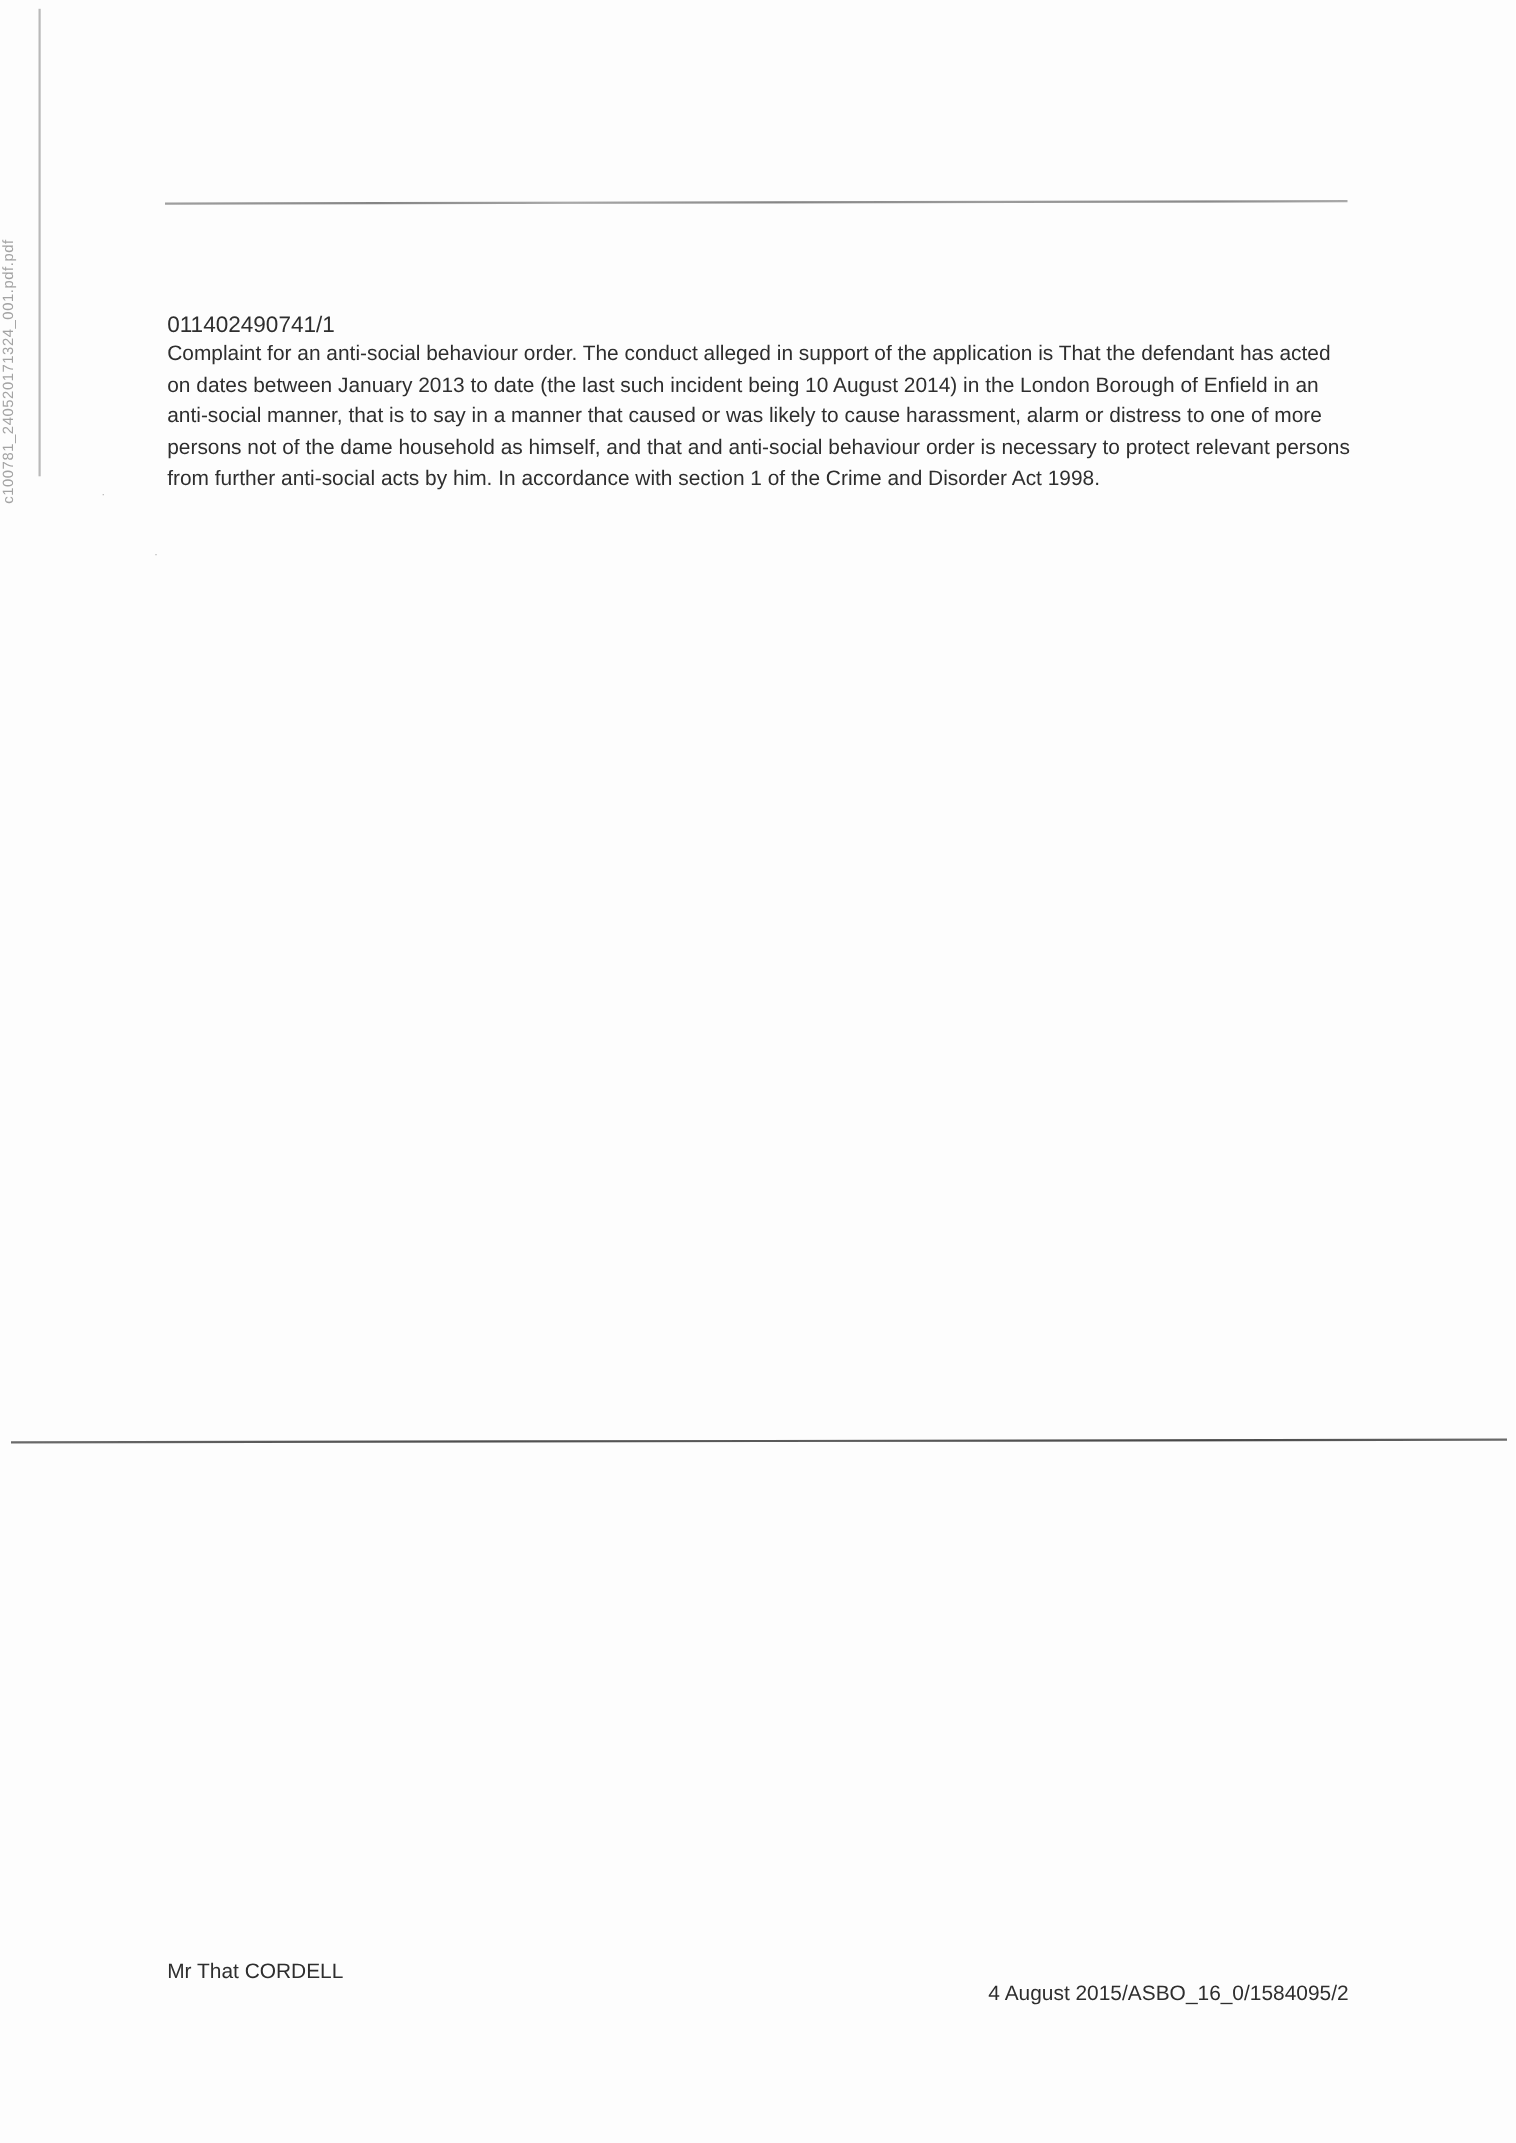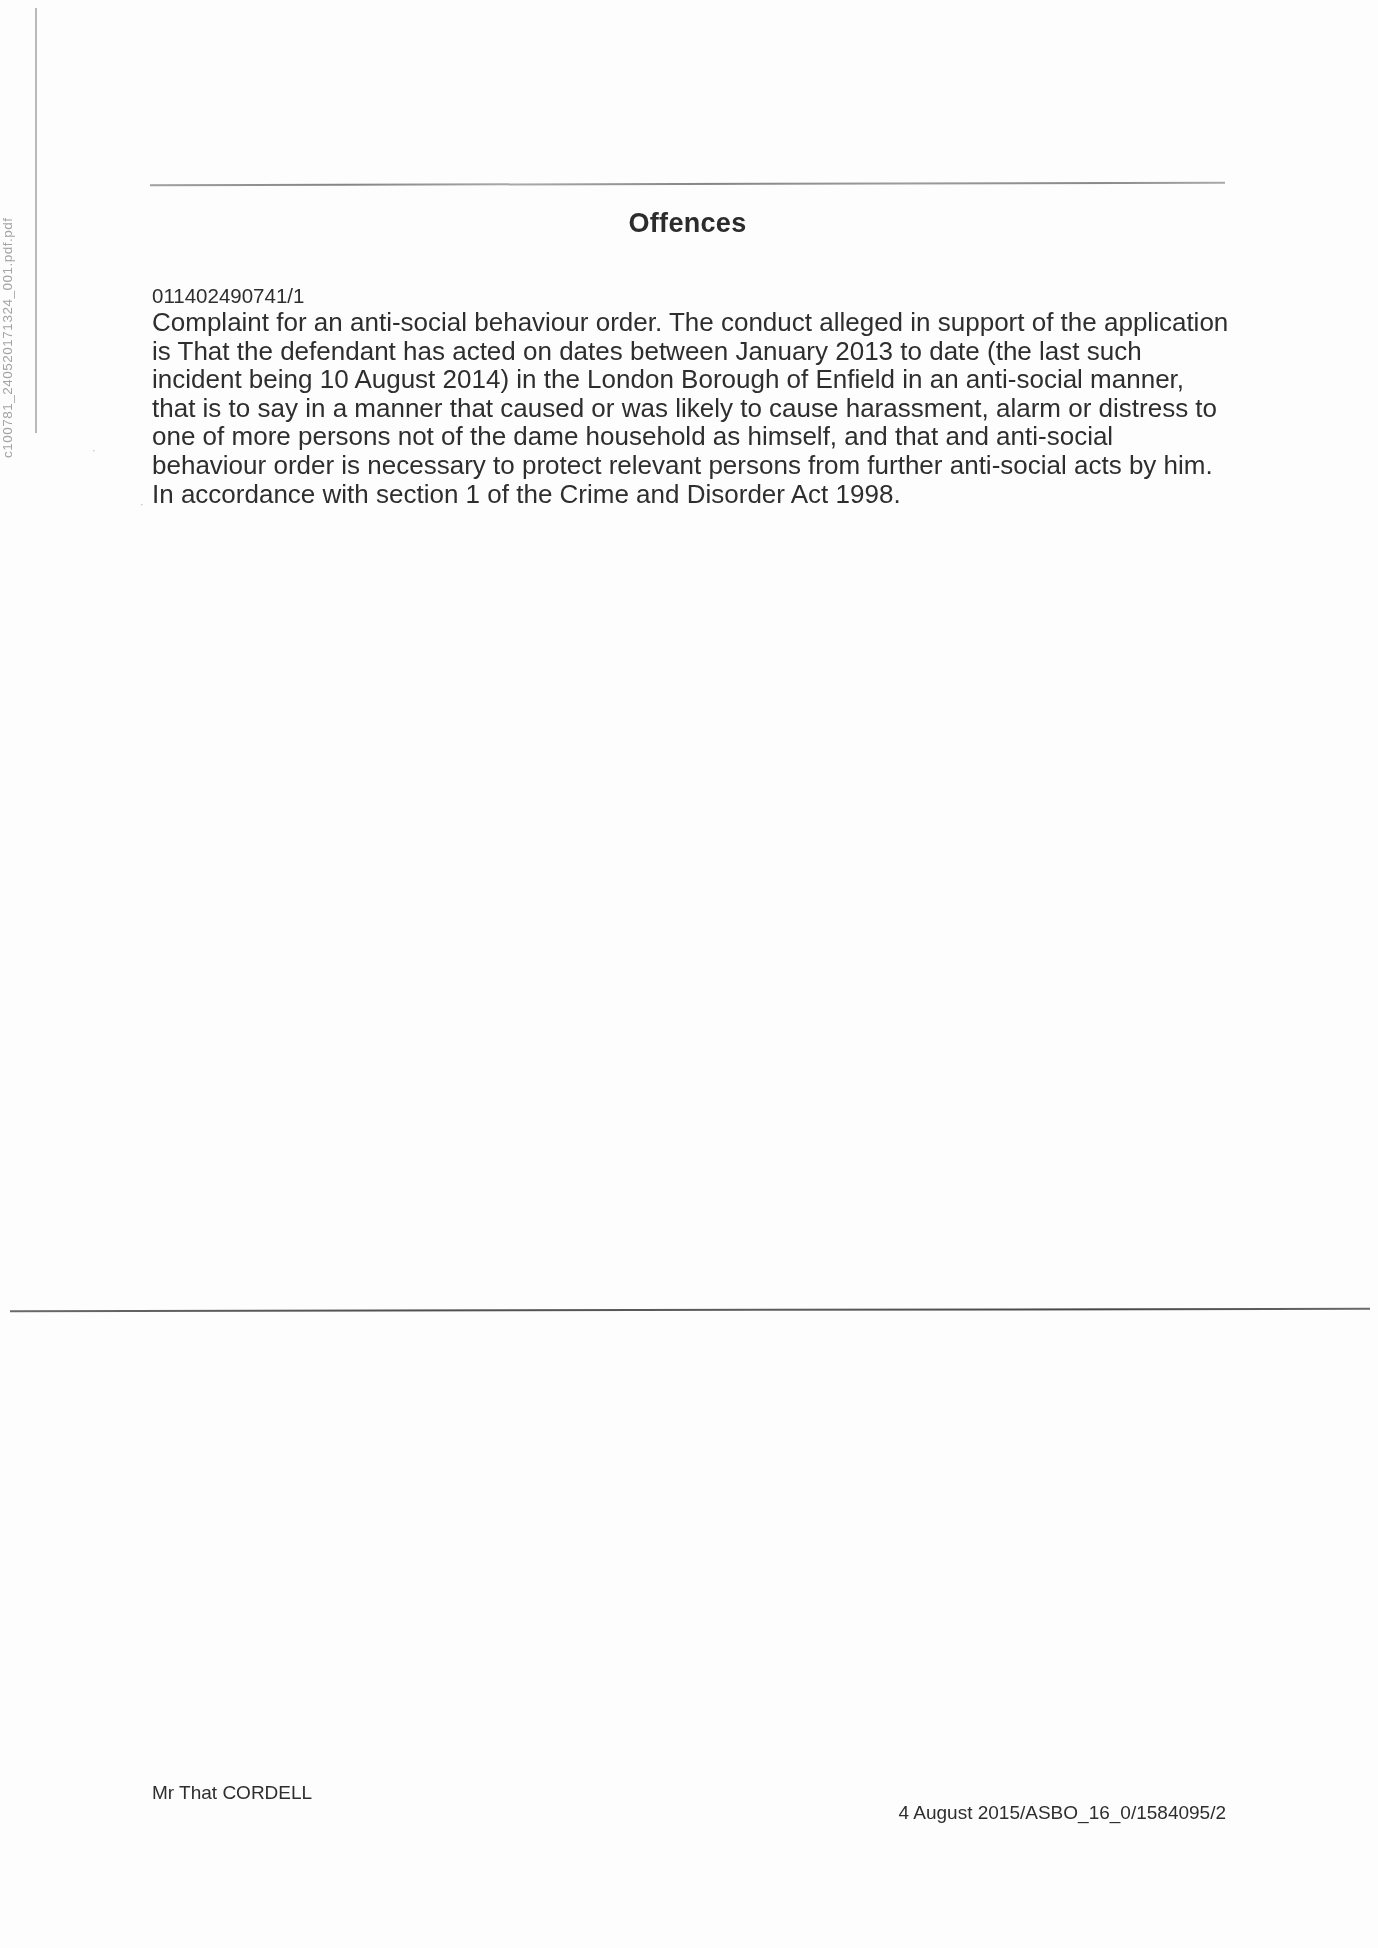--- a/index.html
+++ b/index.html
@@ -82,21 +82,21 @@
     left: 152px;
     font-size: 20.5px;
     color: #2e2e2e;
   }
 
   .offence-text {
     position: absolute;
     top: 308px;
     left: 152px;
     width: 1082px;
-    font-size: 26px;
+    font-size: 19px;
     line-height: 28.6px;
     color: #2e2e2e;
     text-align: left;
   }
 
   
   .rule-mid {
     position: absolute;
     top: 1309px;
     left: 10px;
@@ -132,21 +132,20 @@
 <body>
 
 <div class="page">
 
   <span class="scan-filename">c100781_240520171324_001.pdf.pdf</span>
   <div class="scan-vline"></div>
 
 
   <div class="rule-top"></div>
 
-  <div class="section-title">Offences</div>
 
   <div class="case-number">011402490741/1</div>
 
   <div class="offence-text">Complaint for an anti-social behaviour order. The conduct alleged in support of the application is That the defendant has acted on dates between January 2013 to date (the last such incident being 10 August 2014) in the London Borough of Enfield in an anti-social manner, that is to say in a manner that caused or was likely to cause harassment, alarm or distress to one of more persons not of the dame household as himself, and that and anti-social behaviour order is necessary to protect relevant persons from further anti-social acts by him. In accordance with section 1 of the Crime and Disorder Act 1998.</div>
 
   <span class="speck speck-1">·</span>
   <span class="speck speck-2">·</span>
 
   <div class="rule-mid"></div>
 

